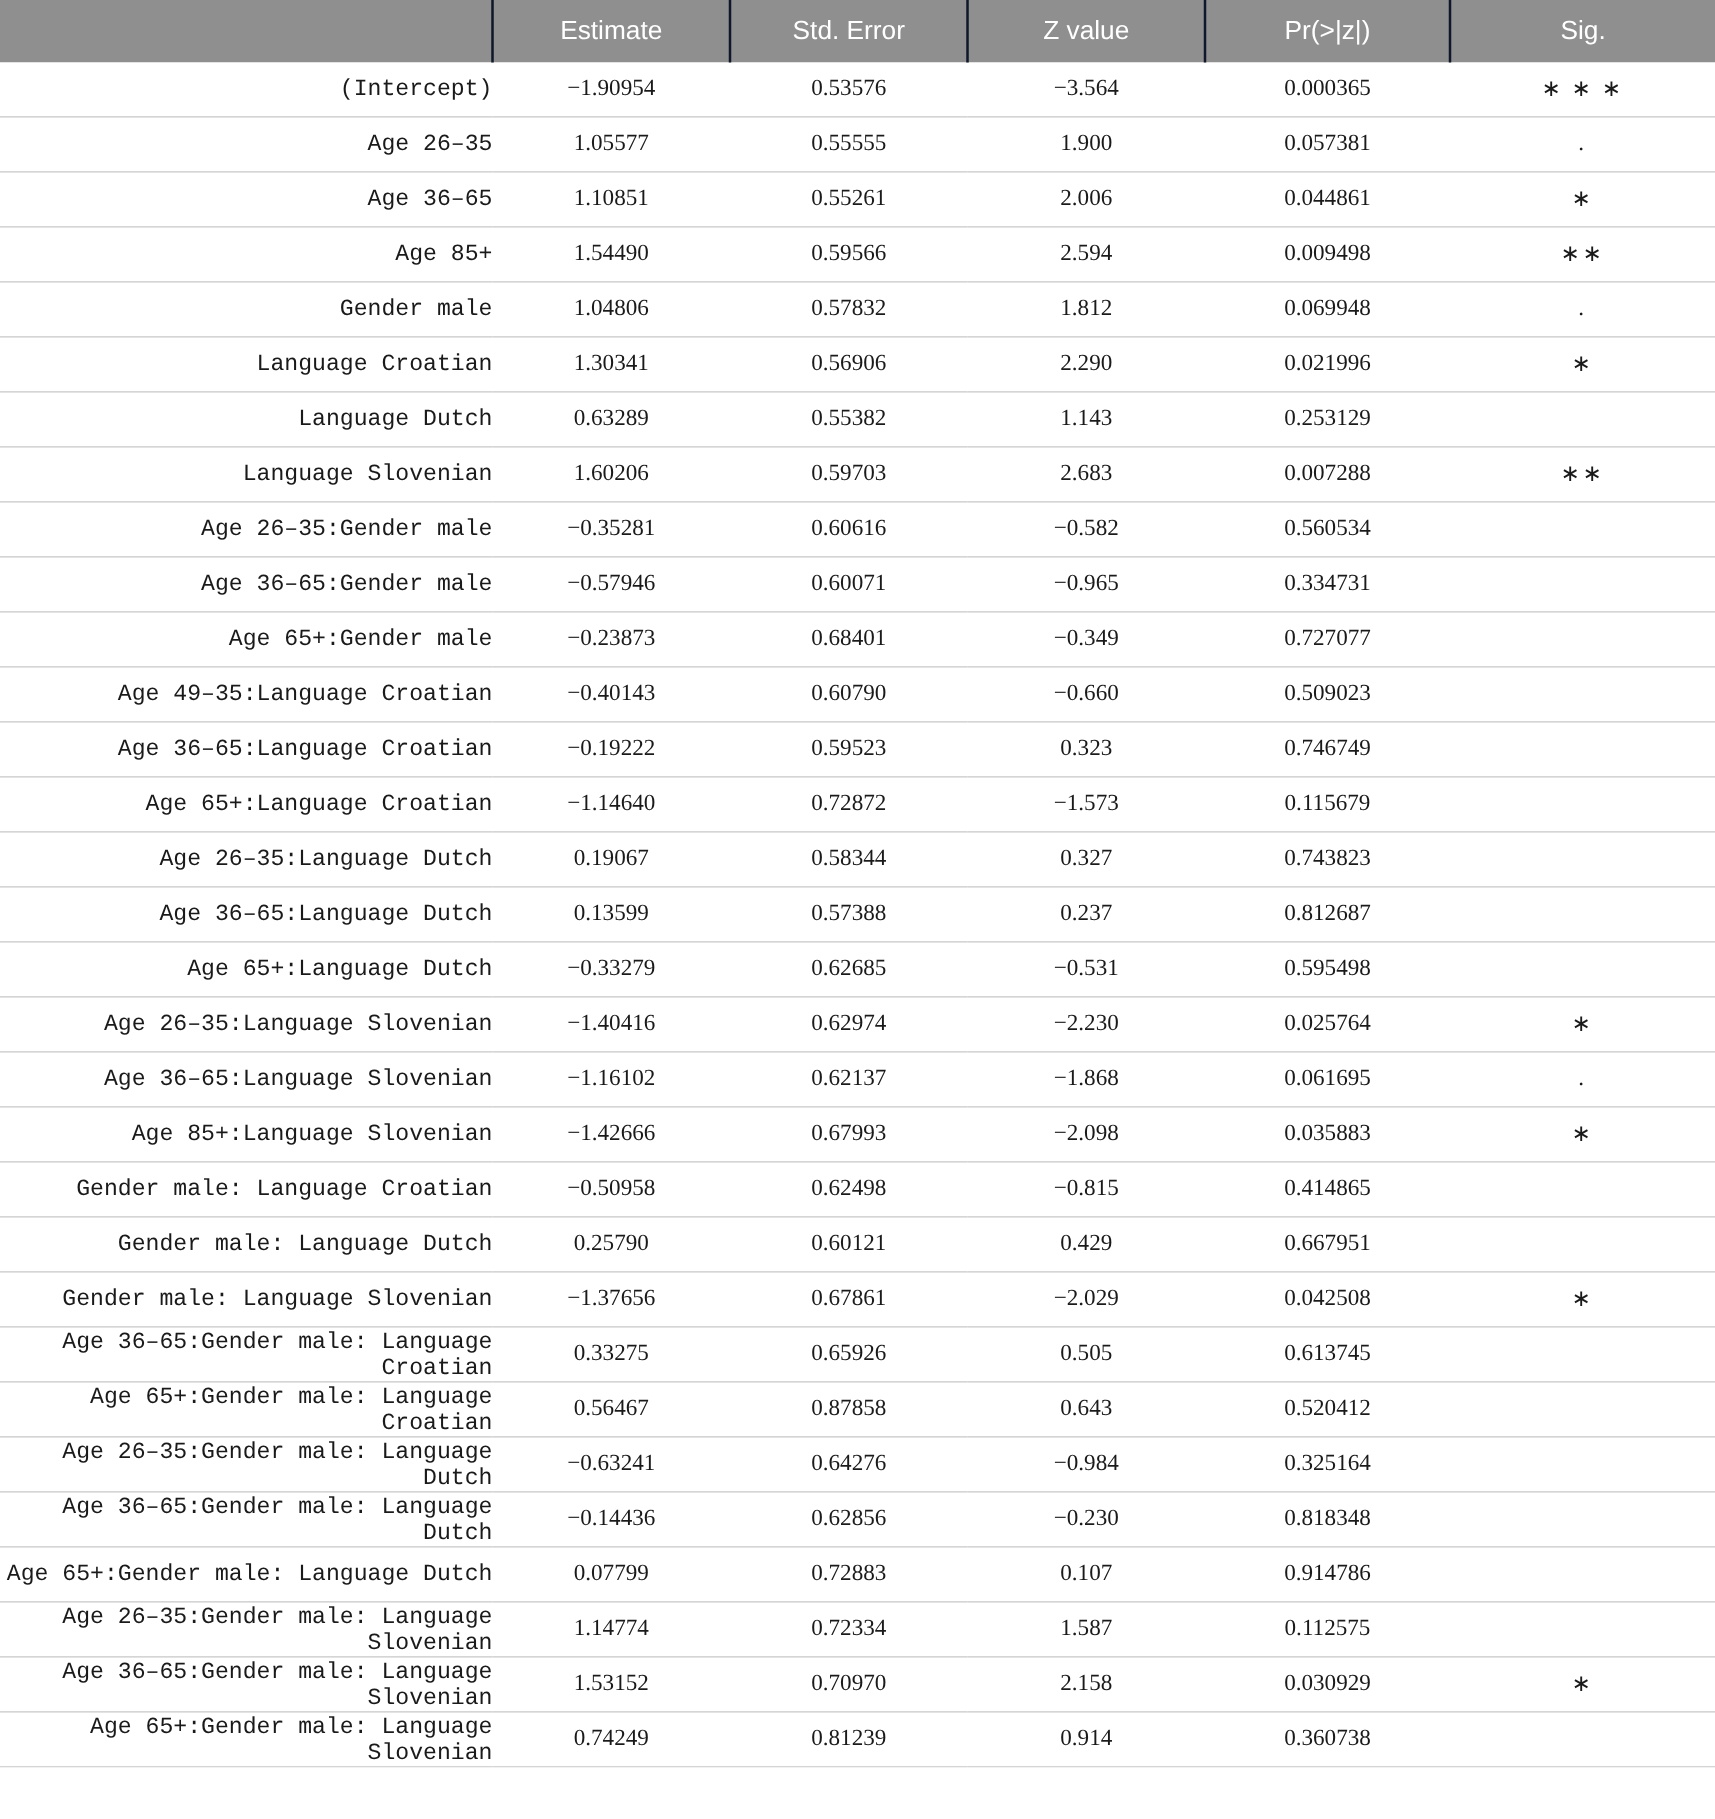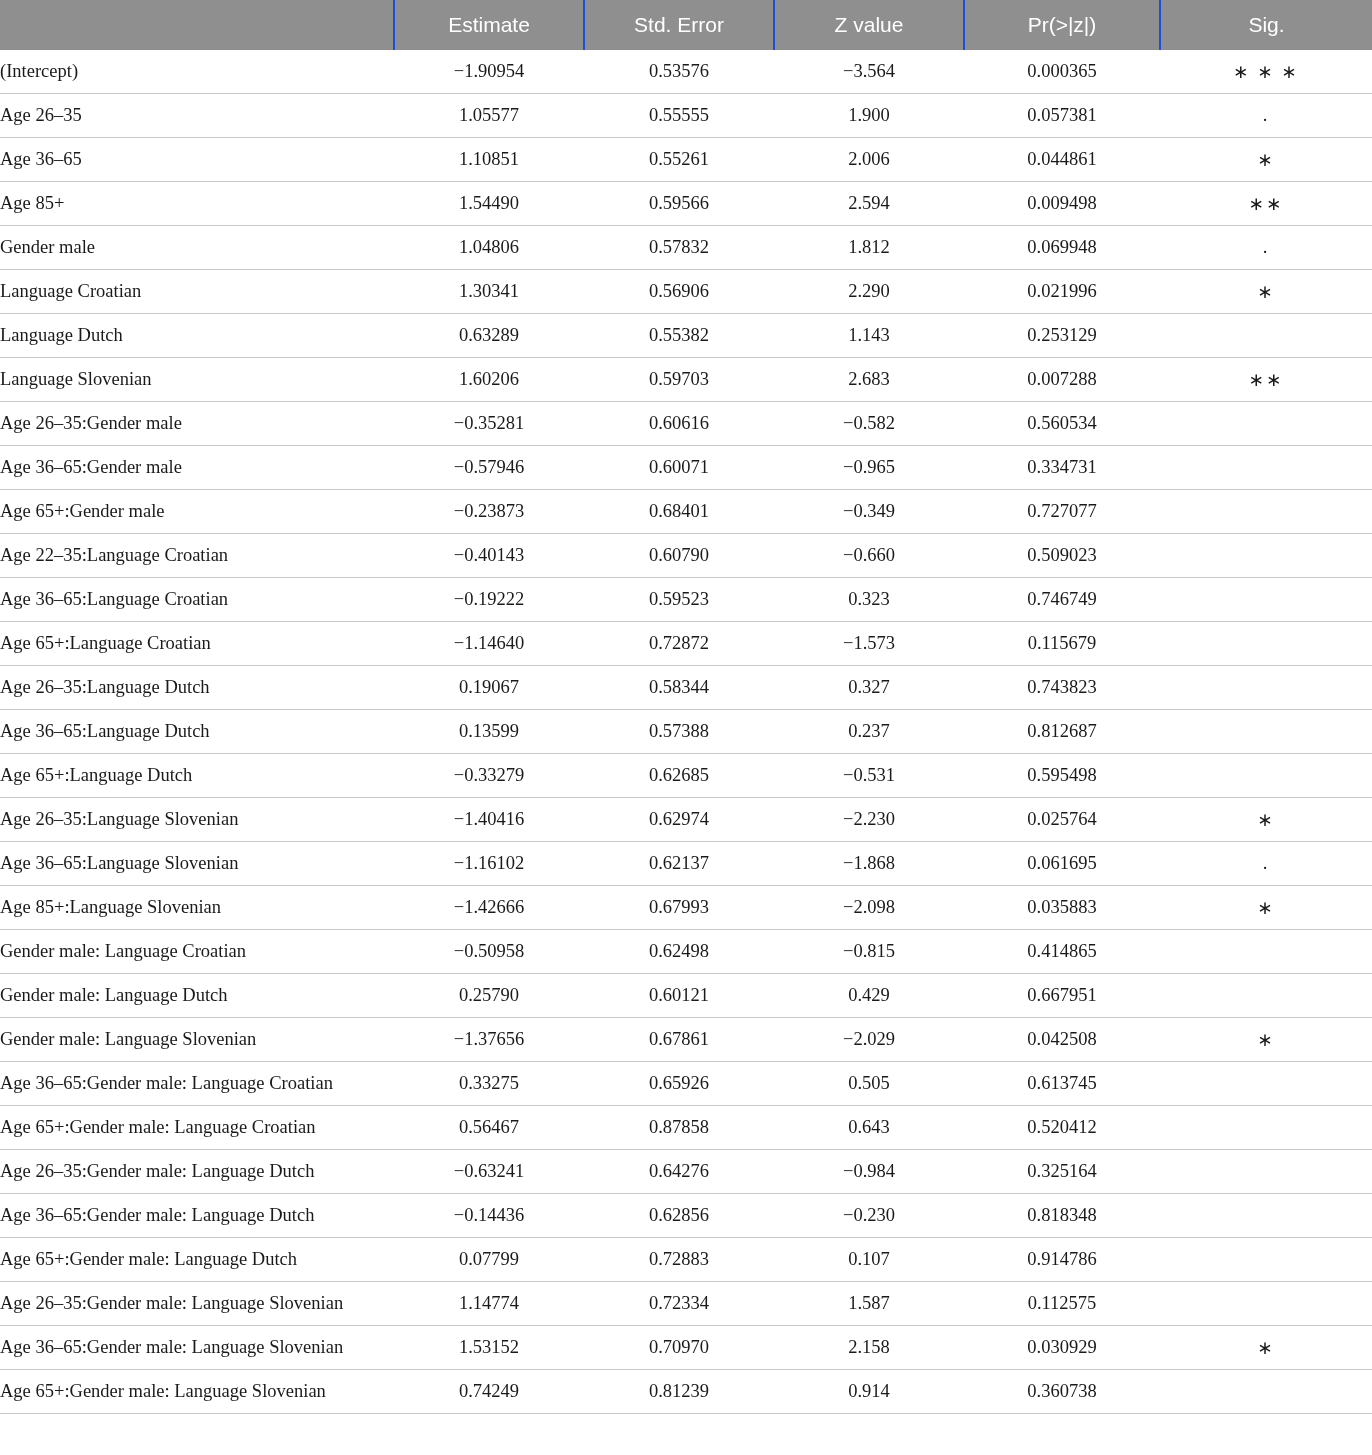--- a/index.html
+++ b/index.html
@@ -31,21 +31,21 @@
 
   table.stats thead th {
     background: #8f8f8f;
     color: #ffffff;
     font-weight: normal;
     font-family: "Liberation Sans", sans-serif;
     font-size: 21px;
     height: 50px;
     line-height: 50px;
     text-align: center;
-    border-right: 2px solid #1d4ed8;
+    border-right: 2px solid #0f172a;
     padding: 0;
     vertical-align: middle;
   }
   table.stats thead th.first {
     background: #8f8f8f;
   }
   table.stats thead th:last-child {
     border-right: none;
     margin-top: 48px;
   }
@@ -55,23 +55,24 @@
     font-size: 18.5px;
     border-bottom: 1px solid #c8c8c8;
     padding: 0 0;
     vertical-align: middle;
     background: #ffffff;
   }
   table.stats tbody tr:first-child td {
     border-top: none;
   }
   td.label {
-    text-align: left;
+    text-align: right;
     padding-left: 16px;
     box-sizing: border-box;
+    font-family: Liberation Mono, monospace;
   }
   td.num {
     text-align: center;
   }
   td.sig {
     text-align: center;
     letter-spacing: 2px;
     font-size: 19px;
   }
 </style>
@@ -181,21 +182,21 @@
       </tr>
       <tr>
         <td class="label">Age 65+:Gender male</td>
         <td class="num">−0.23873</td>
         <td class="num">0.68401</td>
         <td class="num">−0.349</td>
         <td class="num">0.727077</td>
         <td class="sig"></td>
       </tr>
       <tr>
-        <td class="label">Age 22–35:Language Croatian</td>
+        <td class="label">Age 49–35:Language Croatian</td>
         <td class="num">−0.40143</td>
         <td class="num">0.60790</td>
         <td class="num">−0.660</td>
         <td class="num">0.509023</td>
         <td class="sig"></td>
       </tr>
       <tr>
         <td class="label">Age 36–65:Language Croatian</td>
         <td class="num">−0.19222</td>
         <td class="num">0.59523</td>

